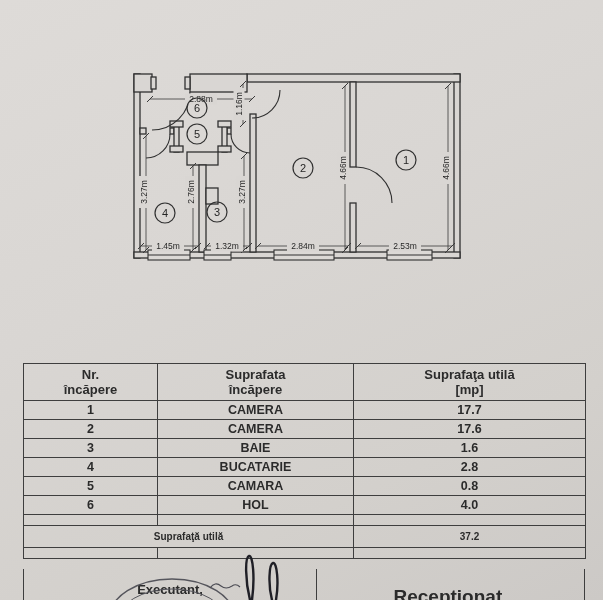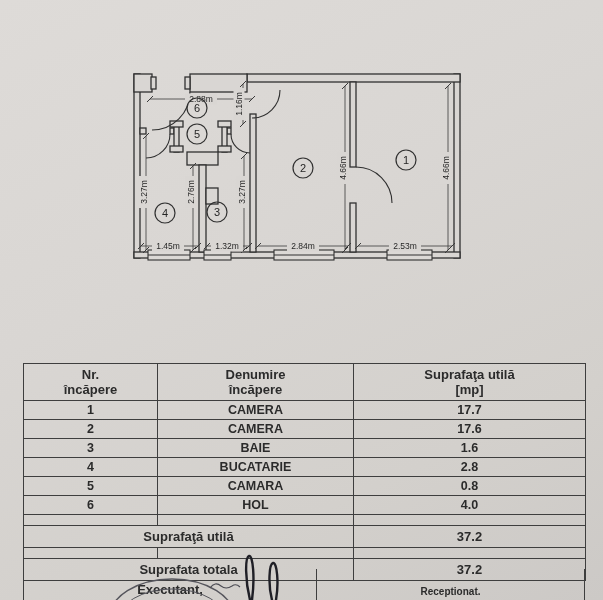--- a/index.html
+++ b/index.html
@@ -16,33 +16,33 @@
     border-collapse:collapse; table-layout:fixed;
     color:#2b2b2b;
   }
   #areas-table td{
     border:1.6px solid #3e3e3e; text-align:center; vertical-align:middle;
     padding:0; overflow:hidden;
   }
   #areas-table .hdr{height:36px; font-size:13px; font-weight:700; line-height:15px;text-align:center;}
   #areas-table .data-row td{height:18px; font-size:12.5px; font-weight:700; line-height:16px;}
   #areas-table .gap-row td{height:10px;}
-  #areas-table .total-row td{height:21px; font-size:13px; font-weight:700;margin-top:8px;}
+  #areas-table .total-row td{height:21px; font-size:10px; font-weight:700;margin-top:8px;}
   
   #footer-box{
     position:absolute; left:23px; top:569px; width:562px; height:31px;
     border-left:1.6px solid #3e3e3e; border-right:1.6px solid #3e3e3e;
     display:flex; box-sizing:border-box; color:#2b2b2b;
   }
   #footer-left{
     flex:0 0 292px; border-right:1.6px solid #3e3e3e;
     text-align:center; font-size:13px; font-weight:700; padding-top:13px;
   }
   #footer-right{
-    flex:1 1 auto; text-align:center; font-size:10px; font-weight:700; padding-top:17px;
+    flex:1 1 auto; text-align:center; font-size:19px; font-weight:700; padding-top:17px;
   }
   .overlay{position:absolute; left:0; pointer-events:none;}
 </style>
 </head>
 <body>
 
 <div id="page">
 
   <svg class="overlay" width="603" height="345" viewBox="0 0 603 345" style="top:0;">
     <g stroke="#303030" stroke-width="1.3" fill="#d9d6d3">
@@ -207,21 +207,21 @@
         <col style="width:196px">
         <col style="width:232px">
       </colgroup>
     <tbody>
         <tr>
       <td class="hdr">
         <div>Nr.</div>
             <div>încăpere</div>
       </td>
       <td class="hdr">
-        <div>Denumire</div>
+        <div>Suprafata</div>
             <div>încăpere</div>
       </td>
       <td class="hdr">
         <div>Suprafaţa utilă</div>
             <div>[mp]</div>
       </td>
     </tr>
     <tr class="data-row">
       <td>1</td>
       <td>CAMERA</td>
@@ -259,24 +259,20 @@
         </tr>
     <tr class="total-row">
       <td colspan="2">Suprafaţă utilă</td>
       <td>37.2</td>
     </tr>
     <tr class="gap-row">
           <td></td>
           <td></td>
           <td></td>
         </tr>
-    <tr class="total-row">
-      <td colspan="2">Suprafata totala</td>
-      <td>37.2</td>
-    </tr>
   </tbody>
     </table>
 
   <div id="footer-box">
     <div id="footer-left">
       <span>Executant,</span>
     </div>
     <div id="footer-right">
       <span>Receptionat.</span>
     </div>

